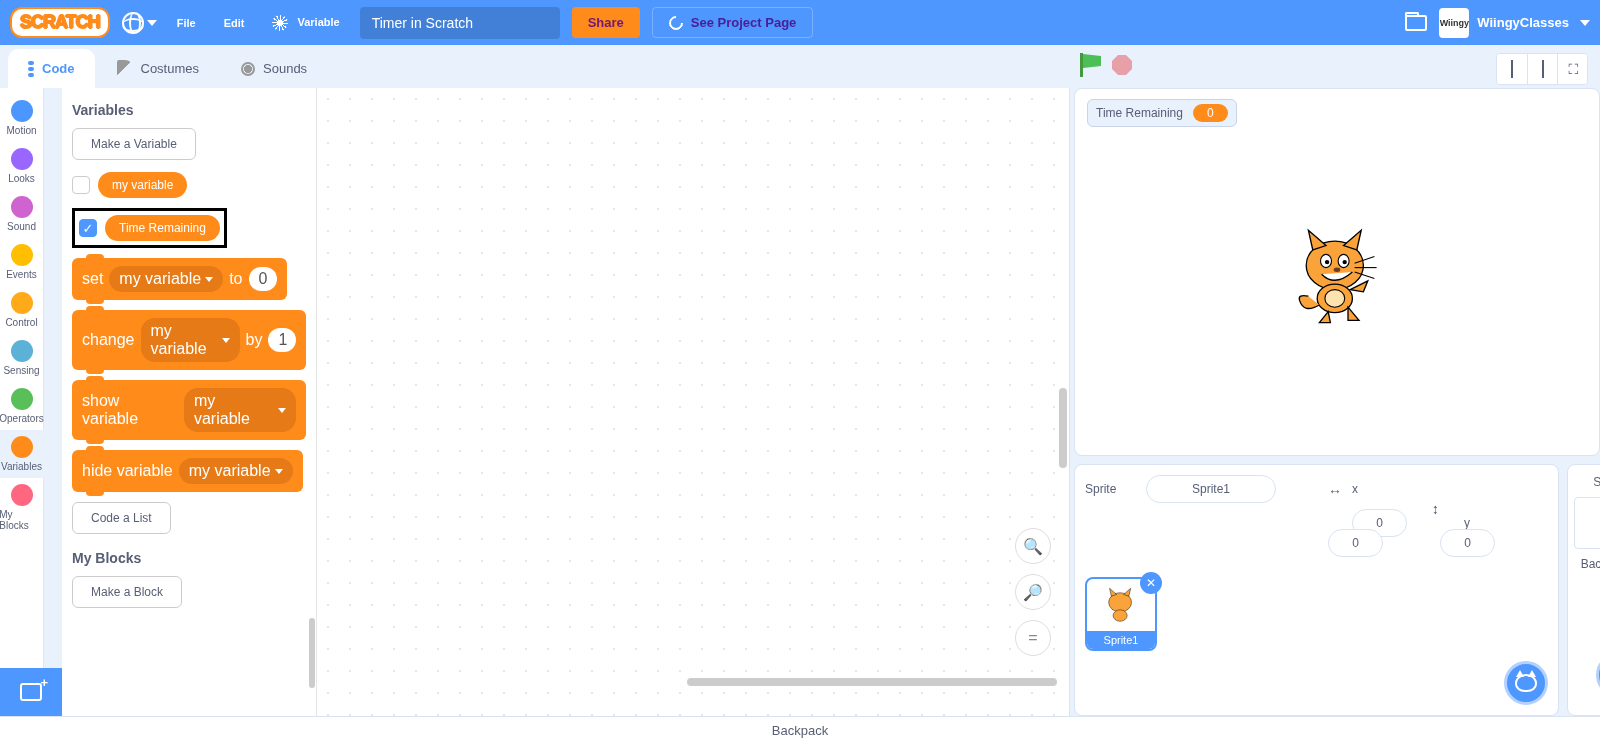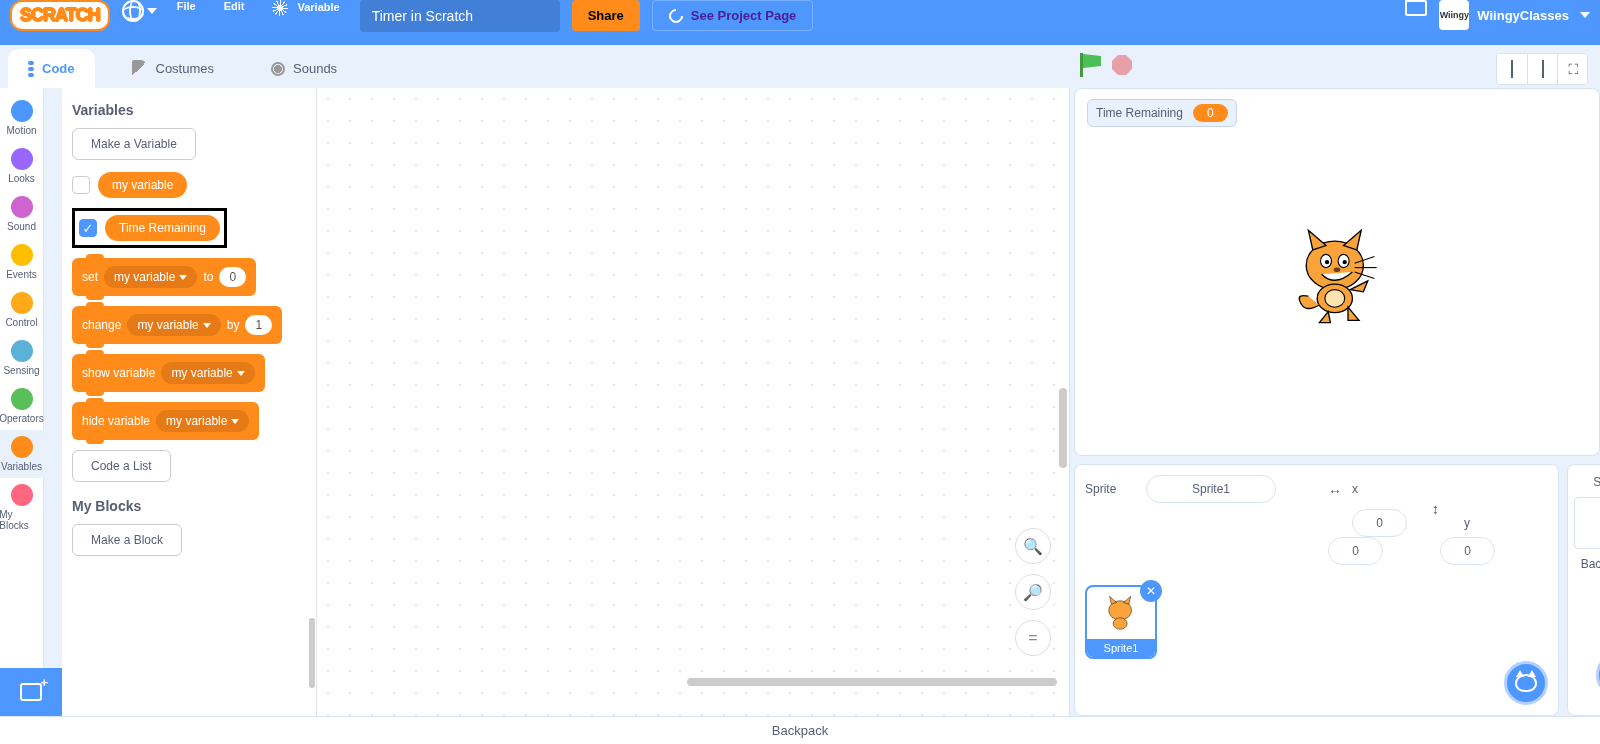--- a/index.html
+++ b/index.html
@@ -1,40 +1,40 @@
 <!DOCTYPE html>
 <html><head>
 <meta charset="utf-8">
 <style>
   * { box-sizing: border-box; margin: 0; padding: 0; font-family: "Helvetica Neue", Arial, sans-serif; }
   body { width: 1600px; height: 744px; background: #e9f1fc; overflow: hidden; }
 
   
-  .menubar { height: 45px; background: #4d97ff; display: flex; align-items: flex-start; padding: 0 10px; gap: 12px; color: #fff; }
+  .menubar { height: 45px; background: #4d97ff; display: flex; align-items: center; padding: 0 10px; gap: 12px; color: #fff; }
   .logo { font-weight: 900; font-size: 18px; color: #ff8c1a; background: #fff; padding: 3px 8px; border-radius: 12px; border: 2px solid #ff8c1a; letter-spacing: -1px; text-shadow: 1px 0 #ff8c1a, -1px 0 #ff8c1a, 0 1px #ff8c1a, 0 -1px #ff8c1a; }
   .globe { width: 22px; height: 22px; border: 2px solid #fff; border-radius: 50%; position: relative; }
   .globe::before, .globe::after { content:""; position:absolute; border:2px solid #fff; }
   .globe::before { width: 22px; height: 10px; left:-2px; top:4px; border-radius: 50%; border-left:none; border-right:none;}
   .globe::after { width: 8px; height: 22px; top:-2px; left:5px; border-radius:50%; border-top:none; border-bottom:none;}
   .caret-down { width:0; height:0; border-left:5px solid transparent; border-right:5px solid transparent; border-top:6px solid #fff; margin-left:3px; }
   .menu-link { font-size: 11px; font-weight: 700; cursor: pointer; padding: 0 8px; }
   .tut-icon { display:inline-block; width:16px; height:16px; background: radial-gradient(circle at center,#fff 3px,transparent 3px),repeating-conic-gradient(#fff 0 10deg, transparent 10deg 30deg); border-radius:50%; margin-right:6px; vertical-align:middle;}
   .title-input { background:#4280d7; border:none; color:#fff; font-size:14px; padding:8px 12px; border-radius:4px; width:200px; }
   .title-input::placeholder { color: rgba(255,255,255,.8); }
-  .share-btn { background:#ff8c1a; color:#000000; border:none; padding:8px 16px; border-radius:4px; font-weight:700; font-size:13px; cursor:pointer;}
+  .share-btn { background:#ff8c1a; color:#701a75; border:none; padding:8px 16px; border-radius:4px; font-weight:700; font-size:13px; cursor:pointer;}
   .seepage-btn { background:none; border:1px solid rgba(255,255,255,.25); color:#4c1d95; padding:7px 16px; border-radius:4px; font-weight:700; font-size:13px; display:flex; align-items:center; gap:8px; cursor:pointer;}
   .refresh-icon { width:14px; height:14px; border:2px solid #fff; border-radius:50%; border-top-color:transparent; transform:rotate(45deg);}
   .menubar-spacer { flex:1; }
   .folder-icon { width:22px; height:16px; border:2px solid #fff; border-radius:2px; position:relative;}
   .folder-icon::before { content:""; position:absolute; top:-5px; left:-2px; width:10px; height:3px; border:2px solid #fff; border-bottom:none; border-radius:2px 2px 0 0;}
   .user-badge { display:flex; align-items:center; gap:8px; font-size:13px; font-weight:700;}
   .avatar { width:30px; height:30px; background:#fff; border-radius:4px; display:flex; align-items:center; justify-content:center; font-size:9px; color:#333; font-weight:900;}
 
   
-  .tabs-row { height: 43px; display:flex; align-items:flex-end; padding-left:8px; gap:17px; position:relative;}
+  .tabs-row { height: 43px; display:flex; align-items:flex-end; padding-left:8px; gap:2px; position:relative;}
   .tab { background:#e9f1fc; border-radius:10px 10px 0 0; padding:12px 20px; font-size:13px; color:#575e75; display:flex; align-items:center; gap:8px; cursor:pointer;}
   .tab.active { background:#fff; color:#4d97ff; font-weight:700;}
   .code-icon { display:flex; gap:2px; align-items:center;}
   .code-icon span { width:6px; height:4px; background:#4d97ff; border-radius:2px; box-shadow: 0 6px 0 #4d97ff, 0 -6px 0 #4d97ff;}
   .costume-icon { width:16px; height:16px; background:linear-gradient(135deg,#999 50%,transparent 50%); border-radius:2px 8px 2px 2px;}
   .sound-icon { width:14px; height:14px; border-radius:50%; background:radial-gradient(circle,#999 4px,transparent 4px); border:2px solid #999;}
 
   .run-controls { position:absolute; left:1080px; top:8px; display:flex; gap:10px; align-items:center;}
   .green-flag { width:22px; height:24px; position:relative;}
   .green-flag::before { content:""; position:absolute; width:3px; height:24px; background:#45993d; left:0;}
@@ -59,21 +59,21 @@
 
   
   .palette { width:255px; background:#fff; border-right:1px solid #e5e5e5; padding:10px; overflow-y:auto;}
   .palette h3 { font-size:14px; color:#575e75; margin:4px 0 10px;}
   .make-btn { background:#fff; border:1px solid #ccc; border-radius:6px; padding:8px 18px; font-size:12px; color:#575e75; cursor:pointer; margin-bottom:12px;}
   .var-row { display:flex; align-items:center; gap:8px; margin-bottom:10px;}
   .cb { width:18px; height:18px; border:1px solid #ccc; border-radius:4px; background:#fff; display:flex; align-items:center; justify-content:center; cursor:pointer;}
   .cb.checked { background:#4d97ff; border-color:#4d97ff; color:#fff; font-size:13px;}
   .var-pill { background:#ff8c1a; color:#fff; font-size:12px; padding:6px 14px; border-radius:20px; white-space:nowrap;}
   .hl-box { border:3px solid #000; padding:4px; display:inline-flex; align-items:center; gap:8px; margin-bottom:10px;}
-  .block { background:#ff8c1a; color:#fff; font-size:12px; padding:8px 10px; border-radius:6px; display:inline-flex; align-items:center; gap:6px; margin-bottom:10px; position:relative;}
+  .block { background:#ff8c1a; color:#fff; font-size:16px; padding:8px 10px; border-radius:6px; display:inline-flex; align-items:center; gap:6px; margin-bottom:10px; position:relative;}
   .block::before { content:""; position:absolute; top:-4px; left:14px; width:18px; height:4px; background:#ff8c1a; border-radius:4px 4px 0 0;}
   .block::after { content:""; position:absolute; bottom:-4px; left:14px; width:18px; height:4px; background:#ff8c1a; border-radius:0 0 4px 4px;}
   .dd { background:#e57a17; padding:4px 10px; border-radius:14px; display:inline-flex; align-items:center; gap:4px;}
   .dd::after { content:""; width:0; height:0; border-left:4px solid transparent; border-right:4px solid transparent; border-top:5px solid #fff;}
   .numslot { background:#fff; color:#555; border-radius:14px; padding:3px 10px; min-width:14px; text-align:center;}
 
   
   .script-area { flex:1; background:#fff; background-image: radial-gradient(#e5e5e5 1px, transparent 1px); background-size: 22px 22px; position:relative; border-right:1px solid #d9e3f2;}
   .zoom-ctrls { position:absolute; right:18px; bottom:60px; display:flex; flex-direction:column; gap:10px;}
   .zoom-ctrls button { width:36px; height:36px; border-radius:50%; border:1px solid #ddd; background:#fff; cursor:pointer; color:#888; font-size:16px; display:flex; align-items:center; justify-content:center;}
@@ -83,21 +83,21 @@
 
   
   .right-col { width:530px; display:flex; flex-direction:column; padding:0 0 0 4px;}
   .stage { background:#fff; border-radius:8px; border:1px solid #d9e3f2; height:368px; margin-bottom:8px; position:relative;}
   .monitor { position:absolute; top:10px; left:12px; background:#e9f1fc; border:1px solid #c8d4e8; border-radius:6px; padding:4px 8px; display:flex; align-items:center; gap:10px; font-size:12px; color:#575e75;}
   .monitor-val { background:#ff8c1a; color:#fff; padding:2px 14px; border-radius:10px; font-size:12px;}
   .cat-svg { position:absolute; left:50%; top:50%; transform:translate(-50%,-50%);}
 
   .sprite-row { display:flex; gap:8px; flex:1;}
   .sprite-panel { flex:1; background:#fff; border-radius:8px; border:1px solid #d9e3f2; padding:10px; display:flex; flex-direction:column; position:relative;}
-  .sp-props { display:grid; grid-template-columns: 55px 130px 40px 18px 60px 40px 18px 60px; align-items:center; gap:6px; font-size:12px; color:#575e75; margin-bottom:8px;}
+  .sp-props { display:grid; grid-template-columns: 55px 130px 40px 18px 60px 40px 18px 60px; align-items:center; gap:6px; font-size:12px; color:#575e75; }
   .sp-input { border:1px solid #d9e3f2; border-radius:18px; padding:6px 12px; font-size:12px; text-align:center; color:#575e75;}
   .sp-props2 { display:grid; grid-template-columns: 55px 80px 60px 80px 80px 70px; align-items:center; gap:6px; font-size:12px; color:#575e75;}
   .toggle-pair { display:flex; border:1px solid #d9e3f2; border-radius:18px; overflow:hidden;}
   .toggle-pair span { width:32px; height:26px; display:flex; align-items:center; justify-content:center; cursor:pointer; color:#888;}
   .toggle-pair span.on { background:#e9f1fc; color:#4d97ff;}
   .eye-icon { width:16px; height:10px; border:2px solid currentColor; border-radius:60% 60% 60% 60%/100% 100% 100% 100%; position:relative;}
   .eye-icon::after{ content:""; position:absolute; width:4px; height:4px; background:currentColor; border-radius:50%; left:4px; top:1px;}
   .eye-off { position:relative;}
   .eye-off::before { content:""; position:absolute; width:18px; height:2px; background:currentColor; transform:rotate(45deg); left:-1px; top:4px;}
   .arrow-lr { font-size:14px;}

